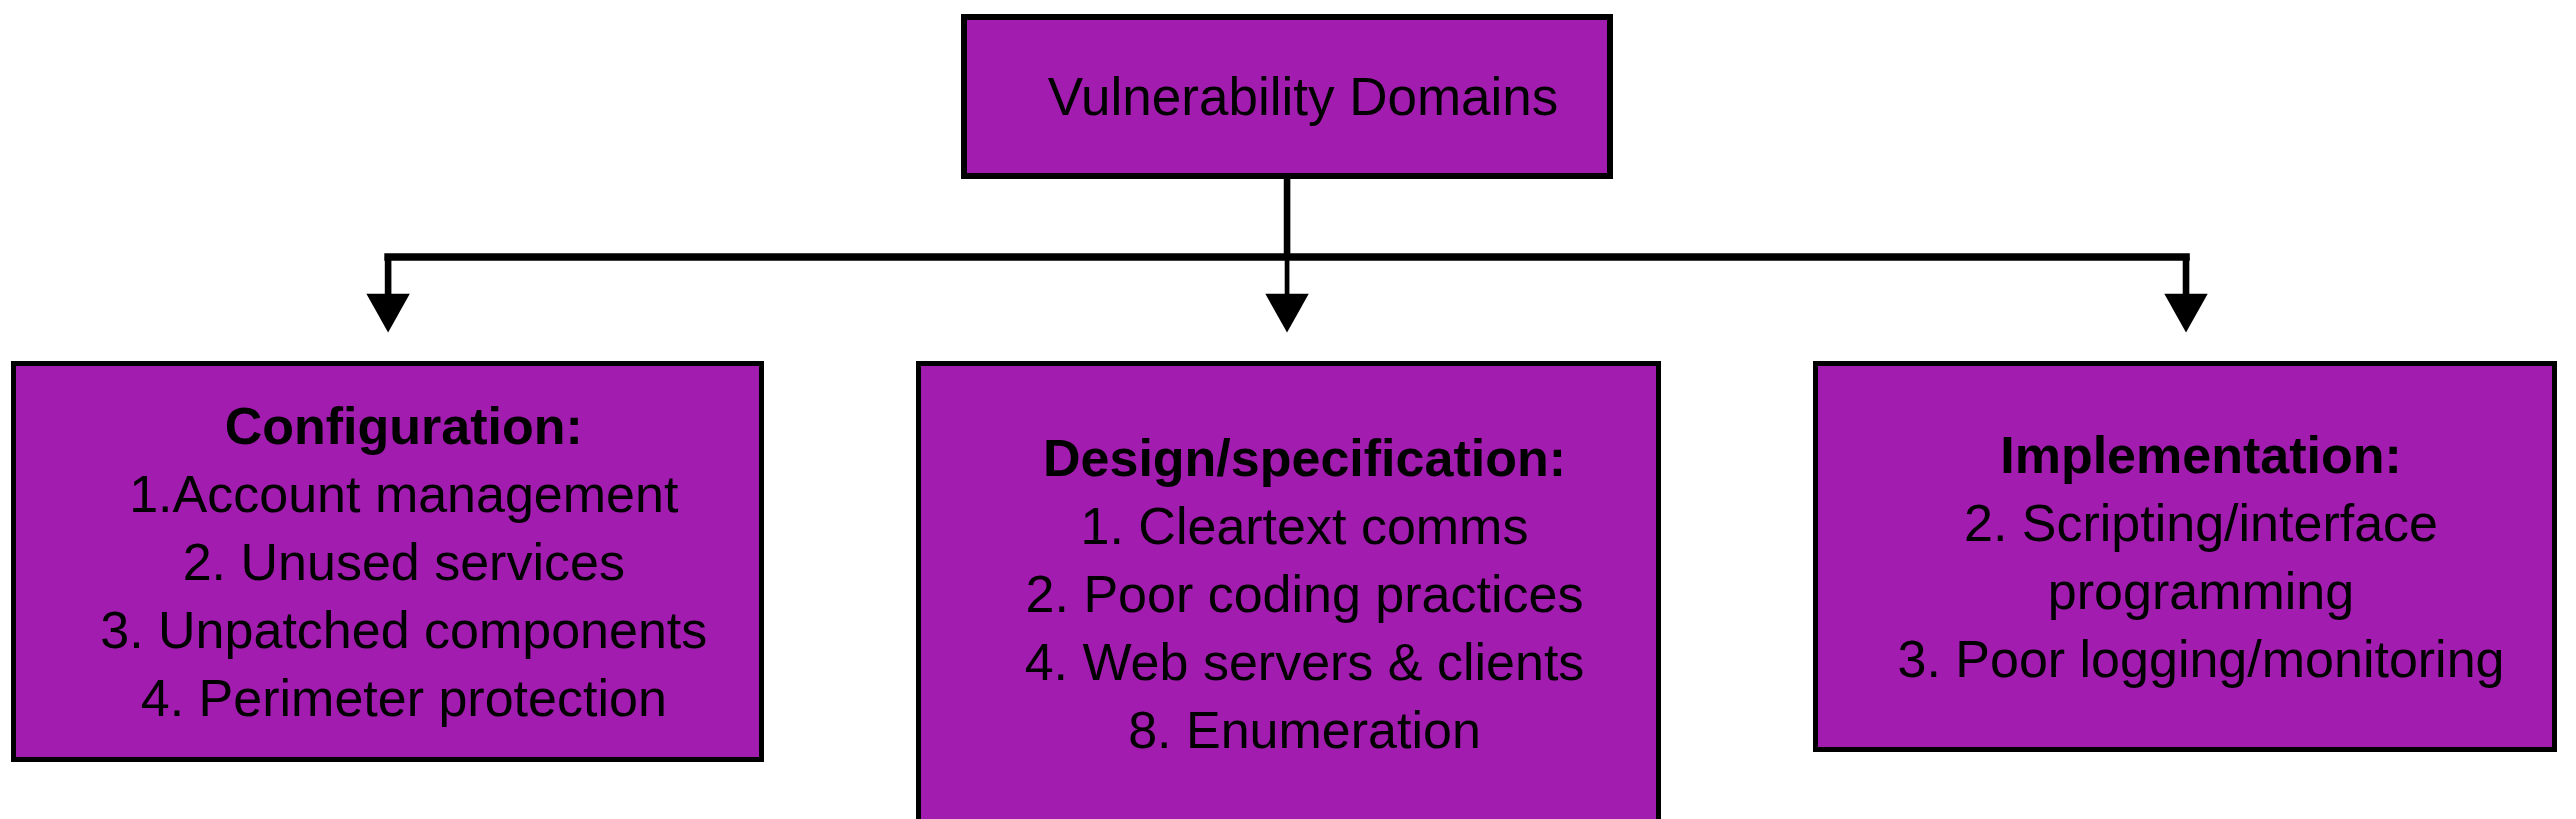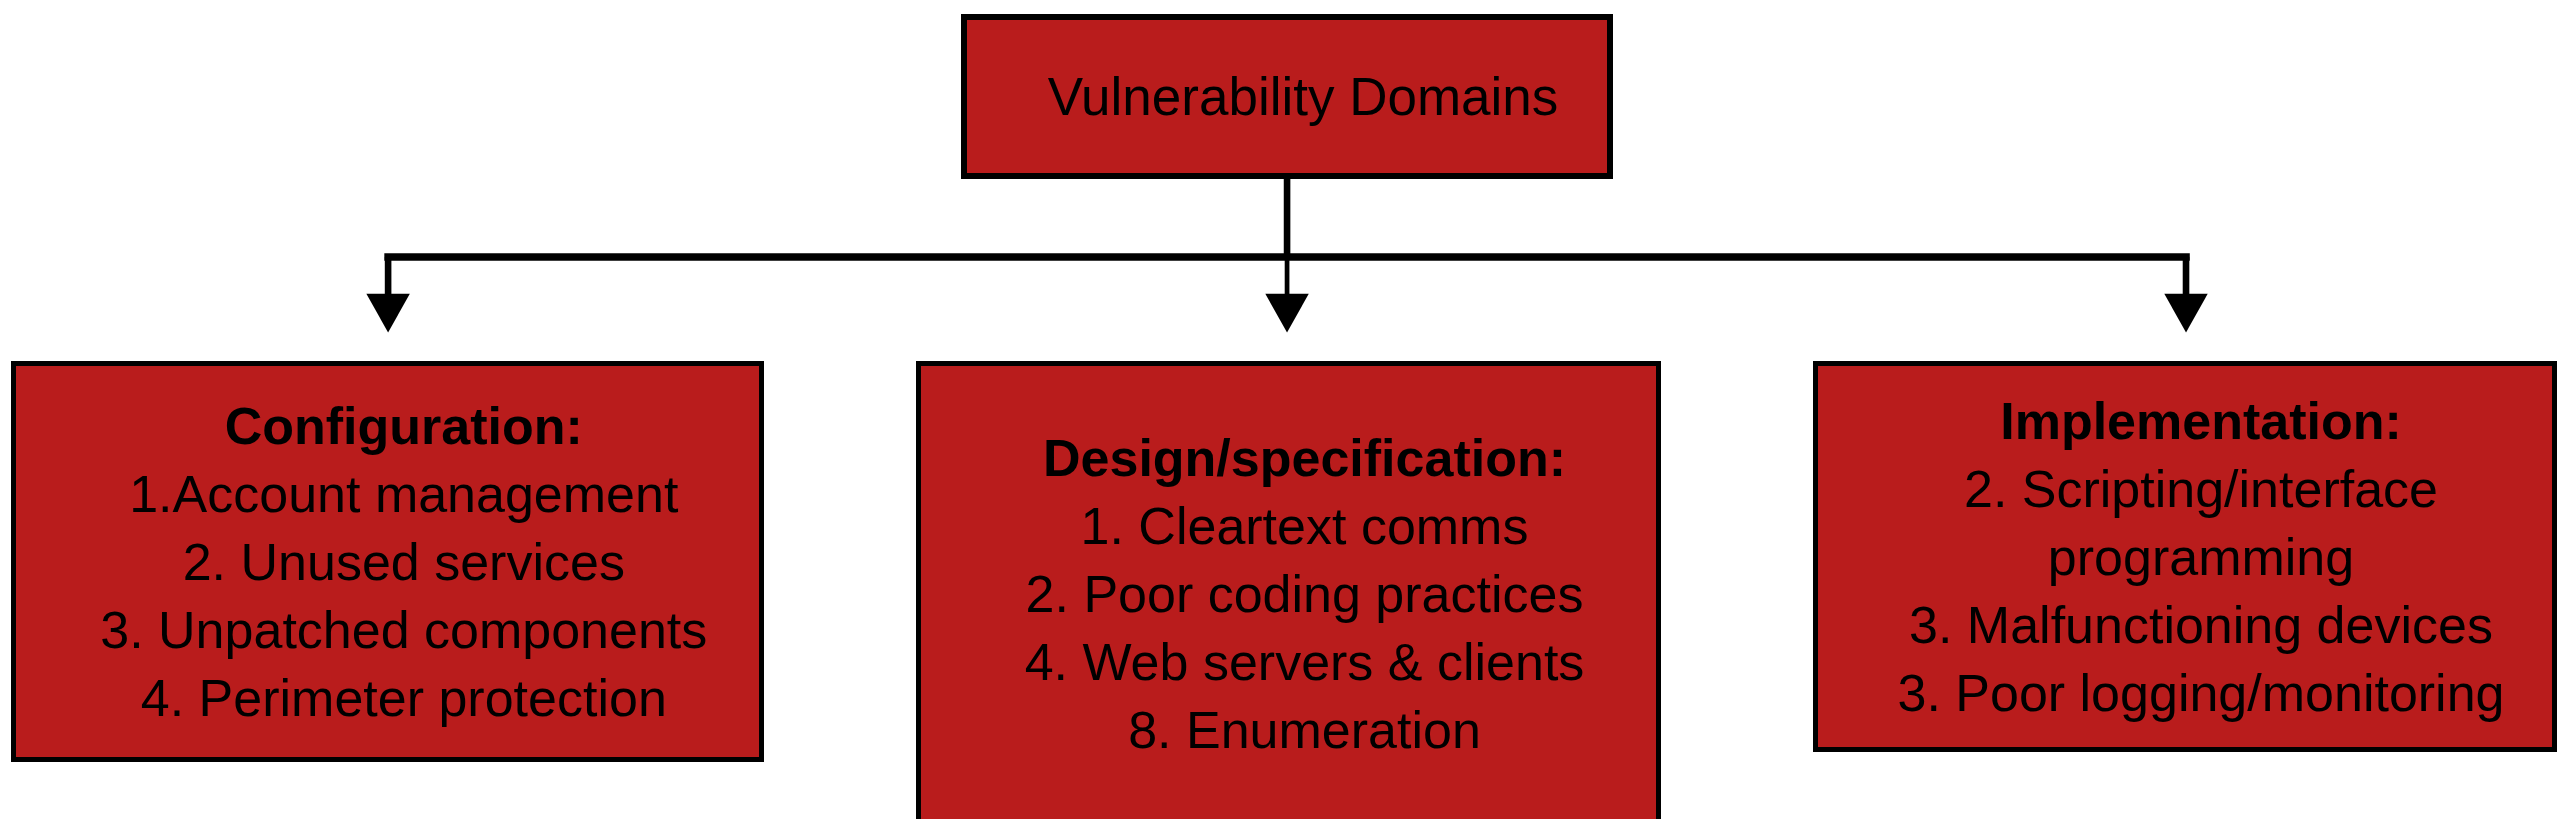--- a/index.html
+++ b/index.html
@@ -12,21 +12,21 @@
     width: 2576px;
     height: 820px;
     background: #ffffff;
     font-family: "Liberation Sans", sans-serif;
     color: #000000;
     overflow: hidden;
   }
   .node {
     position: absolute;
     box-sizing: border-box;
-    background: #b91c1c;
+    background: #a21caf;
     border: 6.6px solid #000000;
     display: flex;
     flex-direction: column;
     justify-content: center;
     align-items: center;
     text-align: center;
     padding-left: 32px;
   }
   .root-node {
     left: 961px;
@@ -112,18 +112,17 @@
     <div class="box-item">1. Cleartext comms</div>
     <div class="box-item">2. Poor coding practices</div>
     <div class="box-item">4. Web servers &amp; clients</div>
     <div class="box-item">8. Enumeration</div>
   </div>
 
   <div class="node child-node box-implementation">
     <div class="box-title">Implementation:</div>
     <div class="box-item">2. Scripting/interface
 programming</div>
-    <div class="box-item">3. Malfunctioning devices</div>
     <div class="box-item">3. Poor logging/monitoring</div>
   </div>
 
 </div>
 
 
 </body></html>

